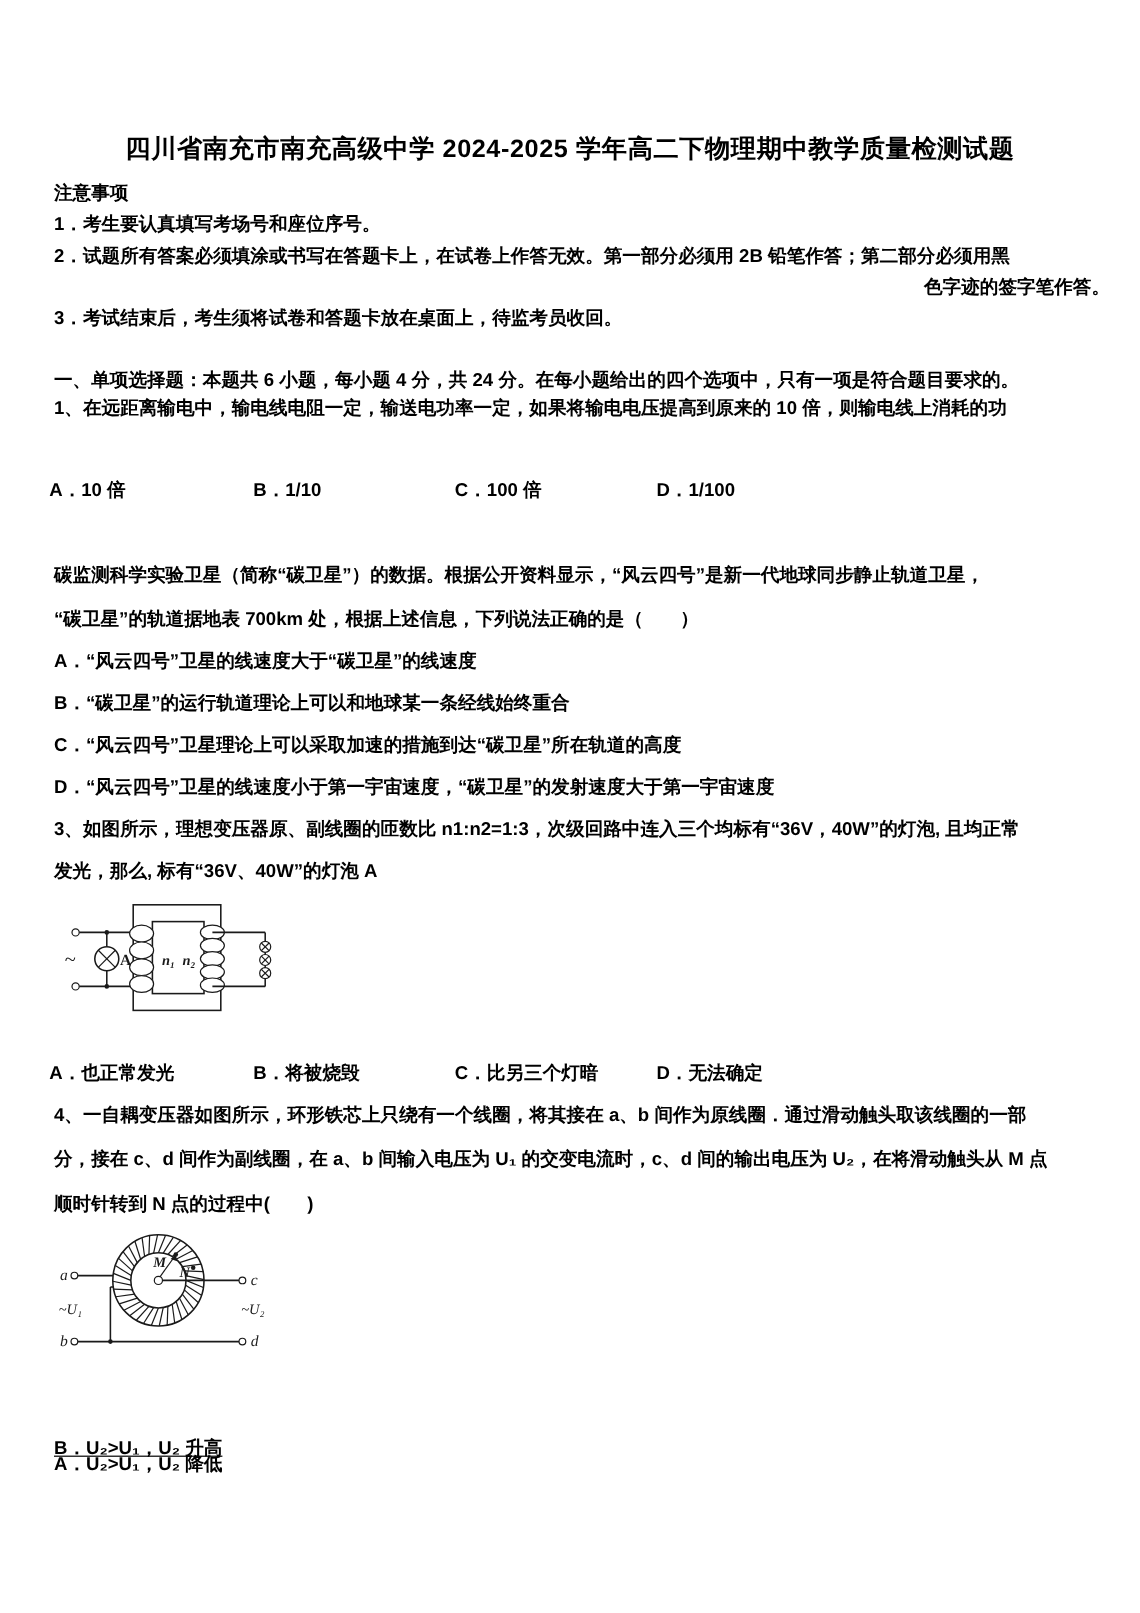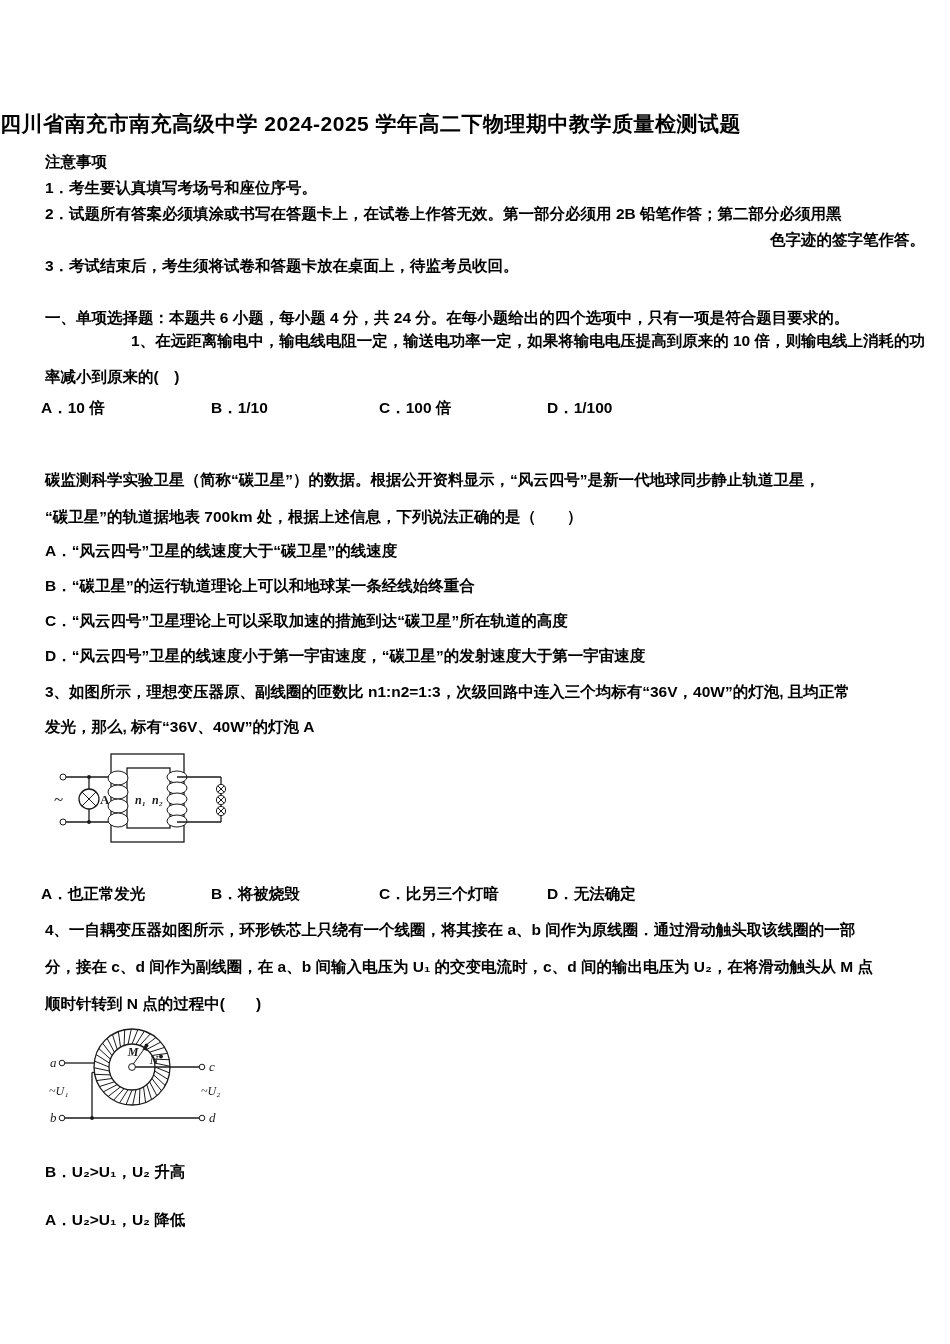--- a/index.html
+++ b/index.html
@@ -7,20 +7,21 @@
     position:relative;
     width:950px;height:1344px;
     background:#ffffff;
     overflow:hidden;
     font-family:"Liberation Sans","DejaVu Sans",sans-serif;
     color:#000;
   }
   .abs{position:absolute;}
   #title{
     top:110px;left:0;width:950px;
+    text-align:center;
     font-size:21px;font-weight:700;
     white-space:nowrap;
     letter-spacing:0.5px;
   }
   .bodyline{
     left:45px;width:880px;
     font-size:15.5px;font-weight:600;
     white-space:nowrap;
     line-height:22px;
   }
@@ -47,22 +48,21 @@
   <div id="title" class="abs">四川省南充市南充高级中学 2024-2025 学年高二下物理期中教学质量检测试题</div>
 
   <div class="abs bodyline" style="top:151px;">注意事项</div>
   <div class="abs bodyline" style="top:177px;">1．考生要认真填写考场号和座位序号。</div>
   <div class="abs bodyline" style="top:203px;">2．试题所有答案必须填涂或书写在答题卡上，在试卷上作答无效。第一部分必须用 2B 铅笔作答；第二部分必须用黑</div>
   <div class="abs bodyline" style="top:229px;text-align:right;">色字迹的签字笔作答。</div>
   <div class="abs bodyline" style="top:255px;">3．考试结束后，考生须将试卷和答题卡放在桌面上，待监考员收回。</div>
 
   <div class="abs bodyline" style="top:307px;">一、单项选择题：本题共 6 小题，每小题 4 分，共 24 分。在每小题给出的四个选项中，只有一项是符合题目要求的。</div>
 
-  <div class="abs bodyline" style="top:330px;text-align:right;">1、在远距离输电中，输电线电阻一定，输送电功率一定，如果将输电电压提高到原来的 10 倍，则输电线上消耗的功</div>
-  <div class="abs bodyline" style="top:366px;">率减小到原来的(　)</div>
+  <div class="abs bodyline" style="top:330px;">1、在远距离输电中，输电线电阻一定，输送电功率一定，如果将输电电压提高到原来的 10 倍，则输电线上消耗的功</div>
   <div class="abs optrow" style="top:398px;">
     <span class="opt c1">A．10 倍</span>
     <span class="opt c2">B．1/10</span>
     <span class="opt c3">C．100 倍</span>
     <span class="opt c4">D．1/100</span>
   </div>
 
   <div class="abs bodyline" style="top:469px;">碳监测科学实验卫星（简称“碳卫星”）的数据。根据公开资料显示，“风云四号”是新一代地球同步静止轨道卫星，</div>
   <div class="abs bodyline" style="top:506px;">“碳卫星”的轨道据地表 700km 处，根据上述信息，下列说法正确的是（　　）</div>
   <div class="abs optline" style="top:576px;">B．“碳卫星”的运行轨道理论上可以和地球某一条经线始终重合</div>
@@ -215,15 +215,15 @@
       <text class="svgtext it" x="5" y="42" font-size="13">a</text>
       <text class="svgtext it" x="5" y="97" font-size="13">b</text>
       <text class="svgtext it" x="164" y="46" font-size="13">c</text>
       <text class="svgtext it" x="164" y="97" font-size="13">d</text>
       <text class="svgtext it" x="4" y="70" font-size="12">~U₁</text>
       <text class="svgtext it" x="156" y="70" font-size="12">~U₂</text>
     </svg>
   </div>
 
   <div class="abs optline" style="top:1162px;margin-top:48px;">A．U₂&gt;U₁，U₂ 降低</div>
-  <div class="abs optline" style="top:1162px;">B．U₂&gt;U₁，U₂ 升高</div>
+  <div class="abs optline" style="top:1197px;text-decoration:underline;">B．U₂&gt;U₁，U₂ 升高</div>
 
 </div>
 
 </body></html>

